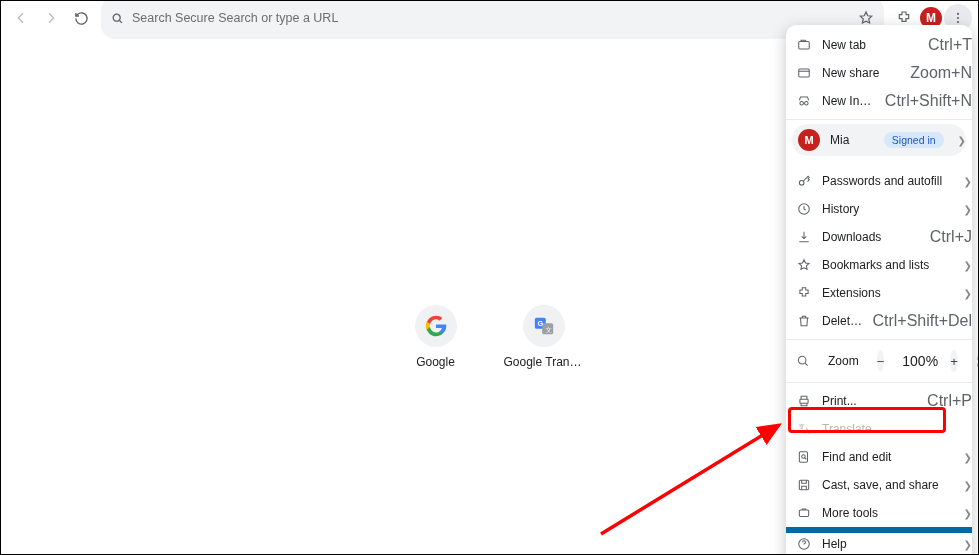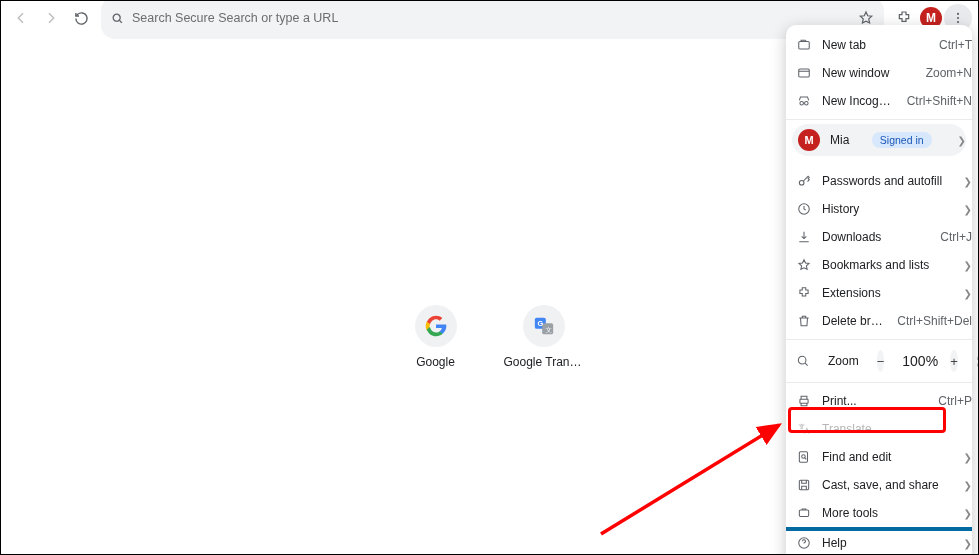--- a/index.html
+++ b/index.html
@@ -19,29 +19,29 @@
   .shortcuts { position:absolute; left:50%; top:270px; transform:translateX(-50%); display:flex; gap:28px;}
   .shortcut { width:80px; display:flex; flex-direction:column; align-items:center; gap:8px;}
   .sc-circle { width:42px; height:42px; border-radius:50%; background:#f0f1f2; display:flex; align-items:center; justify-content:center;}
   .sc-label { font-size:12px; color:#202124; white-space:nowrap; overflow:hidden; text-overflow:ellipsis; max-width:80px; text-align:center;}
   
   .menu { position:absolute; top:24px; right:6px; width:186px; background:#fff; border-radius:10px; box-shadow:0 4px 16px rgba(0,0,0,.22); padding:6px 0; font-size:12px; color:#202124;}
   .menu hr { border:none; border-top:1px solid #eaeaea; margin:4px 0;}
   .mi { display:flex; align-items:center; height:28px; padding:0 0 0 10px; gap:10px; position:relative;}
   .mi .mi-icon { width:16px; display:flex; align-items:center; justify-content:center; color:#5f6368; flex-shrink:0;}
   .mi .mi-label { flex:1; white-space:nowrap; overflow:hidden; text-overflow:ellipsis;}
-  .mi .mi-suffix { color:#5f6368; font-size:12px;}
+  .mi .mi-suffix { color:#5f6368; font-size:16px;}
   .mi .chev { color:#888; font-size:10px;}
   .mi.profile { background:#f1f3f4; border-radius:18px; margin:2px 6px; height:32px; padding-left:6px;}
   .mi.profile .pavatar { width:22px;height:22px;border-radius:50%;background:#c5221f;color:#fff;font-size:11px;font-weight:600;display:flex;align-items:center;justify-content:center;}
-  .mi.profile .badge { background:#d7e8fc;color:#1a57b8;border-radius:10px;padding:2px 8px;font-size:10.5px;margin-right:16px;}
+  .mi.profile .badge { background:#d7e8fc;color:#1a57b8;border-radius:10px;padding:2px 8px;font-size:10.5px;margin-right:4px;}
   .mi.disabled { color:#b6b6b6;}
   .mi.disabled .mi-icon{color:#c7c7c7;}
   .mi.settings { background:#eee;}
-  .help-row{border-top:4px solid #0369a1;}
+  .help-row{border-top:6px solid #0369a1;}
   .zoom-line{display:flex;align-items:center;height:34px;padding:0 10px;gap:18px;}
   .zoom-line .mi-icon{width:16px;color:#5f6368;}
   .zoom-line .zlabel{flex:1;font-size:12px;}
   .zbtn{width:22px;height:22px;border-radius:50%;background:#f1f3f4;color:#444;display:flex;align-items:center;justify-content:center;font-size:13px;}
   .zval{font-size:14px;color:#202124;min-width:30px;text-align:center;}
   .fs{width:22px;height:22px;display:flex;align-items:center;justify-content:center;color:#5f6368;}
   
   .hl { position:absolute; border:3px solid #ff0000; border-radius:4px; pointer-events:none;}
   
   .arrow-svg{position:absolute;pointer-events:none;}
@@ -136,21 +136,21 @@
     <span class="mi-label">New tab</span>
     <span class="mi-suffix">Ctrl+T</span>
   </div>
   <div class="mi">
     <span class="mi-icon">
         <svg width="14" height="14" viewBox="0 0 24 24" fill="none" stroke="currentColor" stroke-width="1.8">
           <rect x="3" y="5" width="18" height="14" rx="2"></rect>
           <path d="M3 9h18"></path>
         </svg>
       </span>
-    <span class="mi-label">New window</span>
+    <span class="mi-label">New share</span>
     <span class="mi-suffix">Zoom+N</span>
   </div>
   <div class="mi">
     <span class="mi-icon">
         <svg width="14" height="14" viewBox="0 0 24 24" fill="none" stroke="currentColor" stroke-width="1.8">
           <path d="M4 11l2-6h12l2 6"></path>
           <circle cx="8" cy="16" r="3"></circle>
           <circle cx="16" cy="16" r="3"></circle>
           <path d="M11 16h2"></path>
         </svg>

